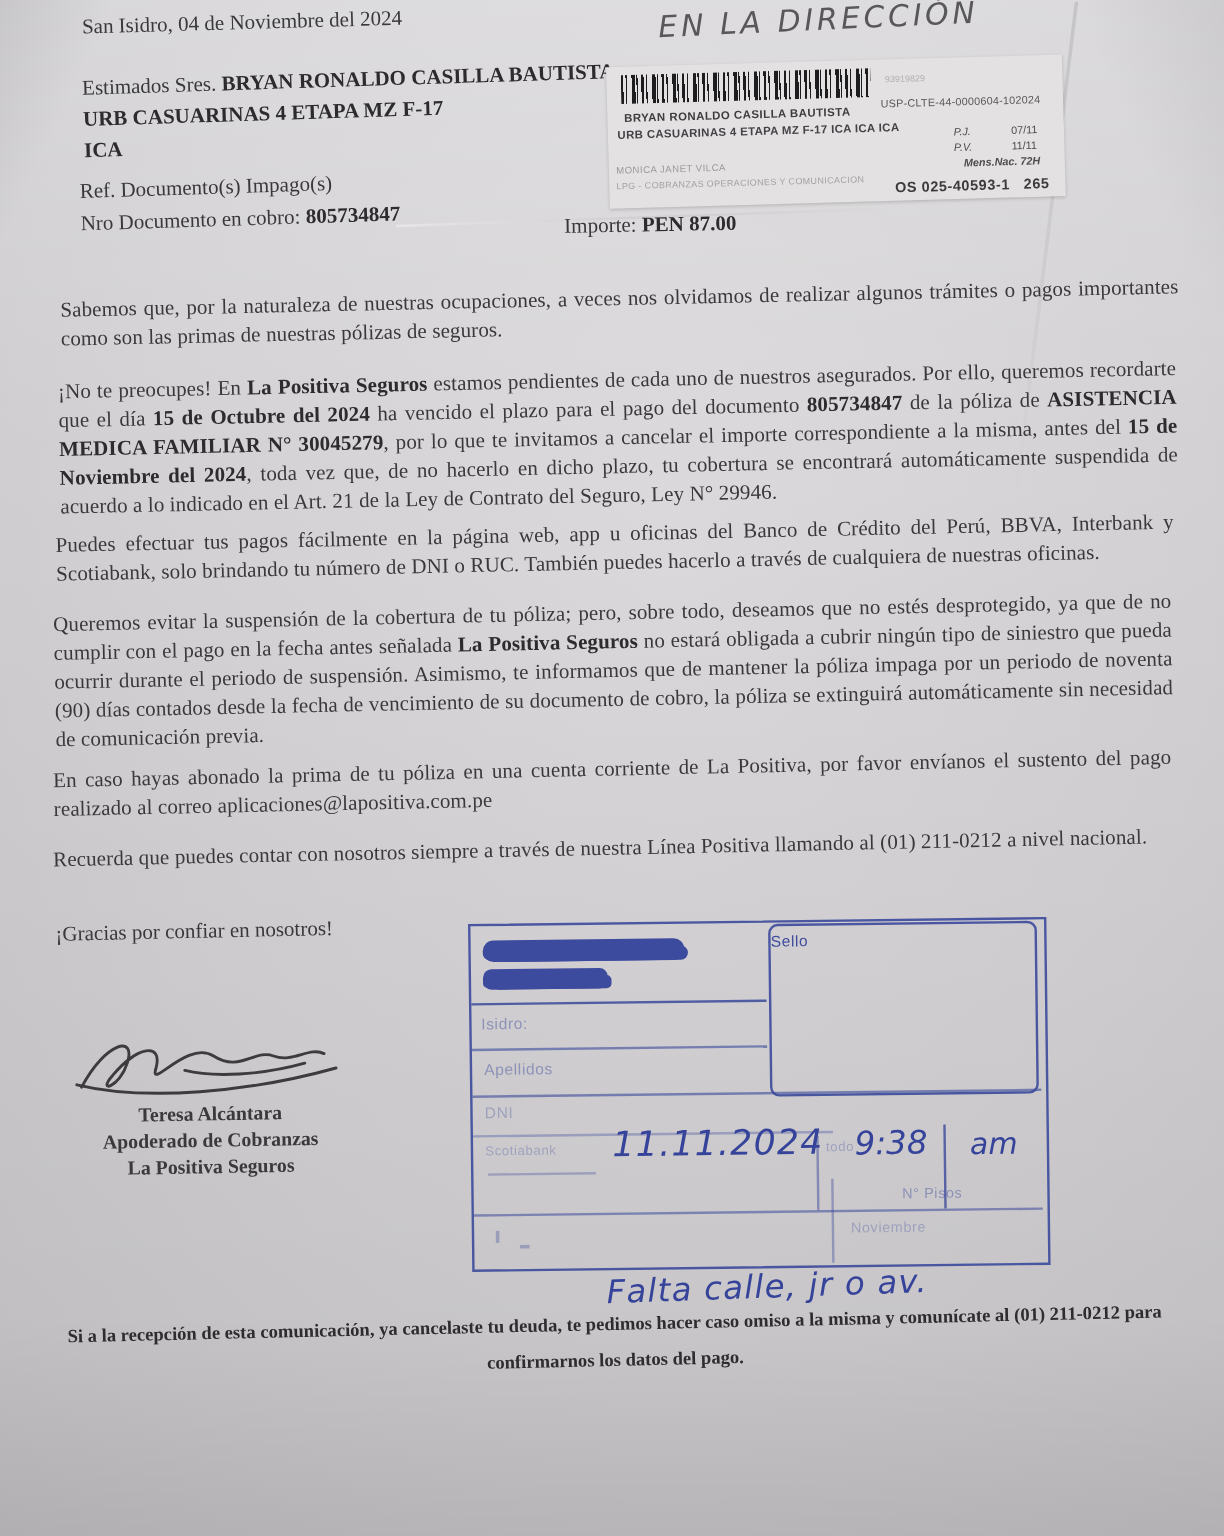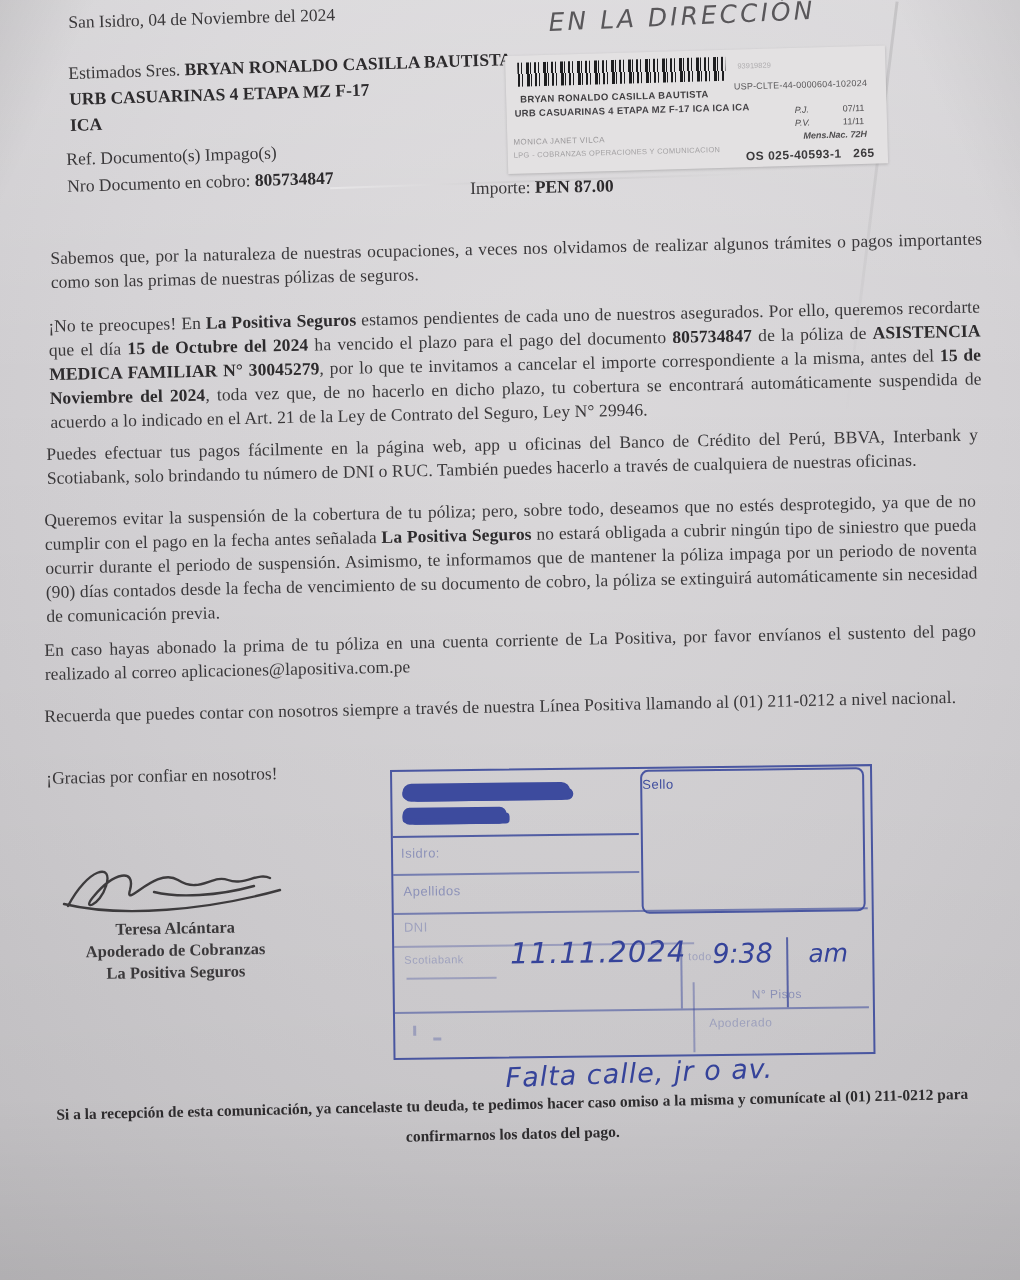--- a/index.html
+++ b/index.html
@@ -137,21 +137,21 @@
     <div class="fainter" style="position:absolute;left:14px;top:208px;width:90px;height:2px;background:#3b499b;"></div>
     <div class="stamp-hand" style="left:118px;top:168px;font-size:29px;font-style:italic;letter-spacing:1px;">11.11.2024</div>
     <div class="sline" style="left:288px;top:180px;width:2px;height:62px;opacity:.5;"></div>
     <div class="slabel fainter" style="left:296px;top:184px;font-size:11px;">todo</div>
     <div class="stamp-hand" style="left:320px;top:172px;font-size:27px;font-style:italic;">9:38</div>
     <div class="sline" style="left:394px;top:172px;width:2px;height:70px;opacity:.8;"></div>
     <div class="stamp-hand" style="left:416px;top:174px;font-size:25px;font-style:italic;">am</div>
     <div class="sline" style="left:2px;top:242px;width:474px;height:2px;opacity:.55;"></div>
 
     <div class="slabel faint" style="left:312px;top:222px;font-size:12px;margin-left:47px;">N° Pisos</div>
-    <div class="slabel fainter" style="left:316px;top:250px;font-size:12px;">Apoderado</div>
+    <div class="slabel fainter" style="left:316px;top:250px;font-size:12px;">Noviembre</div>
     <div class="sline" style="left:300px;top:216px;width:2px;height:70px;opacity:.4;"></div>
     <div class="fainter" style="position:absolute;left:20px;top:256px;width:3px;height:10px;background:#3b499b;"></div>
     <div class="fainter" style="position:absolute;left:40px;top:268px;width:8px;height:3px;background:#3b499b;"></div>
   </div>
 
   <div class="abs stamp-hand" style="left:505px;top:1062px;font-size:27px;font-style:italic;letter-spacing:1px;transform:rotate(-2deg);transform-origin:left top;">Falta calle, jr o av.</div>
 
   <div class="abs footer" style="left:40px;top:1100px;transform:rotate(-1.3deg);transform-origin:left top;">
     <div>Si a la recepción de esta comunicación, ya cancelaste tu deuda, te pedimos hacer caso omiso a la misma y comunícate al (01) 211-0212 para</div>
     <div>confirmarnos los datos del pago.</div>

